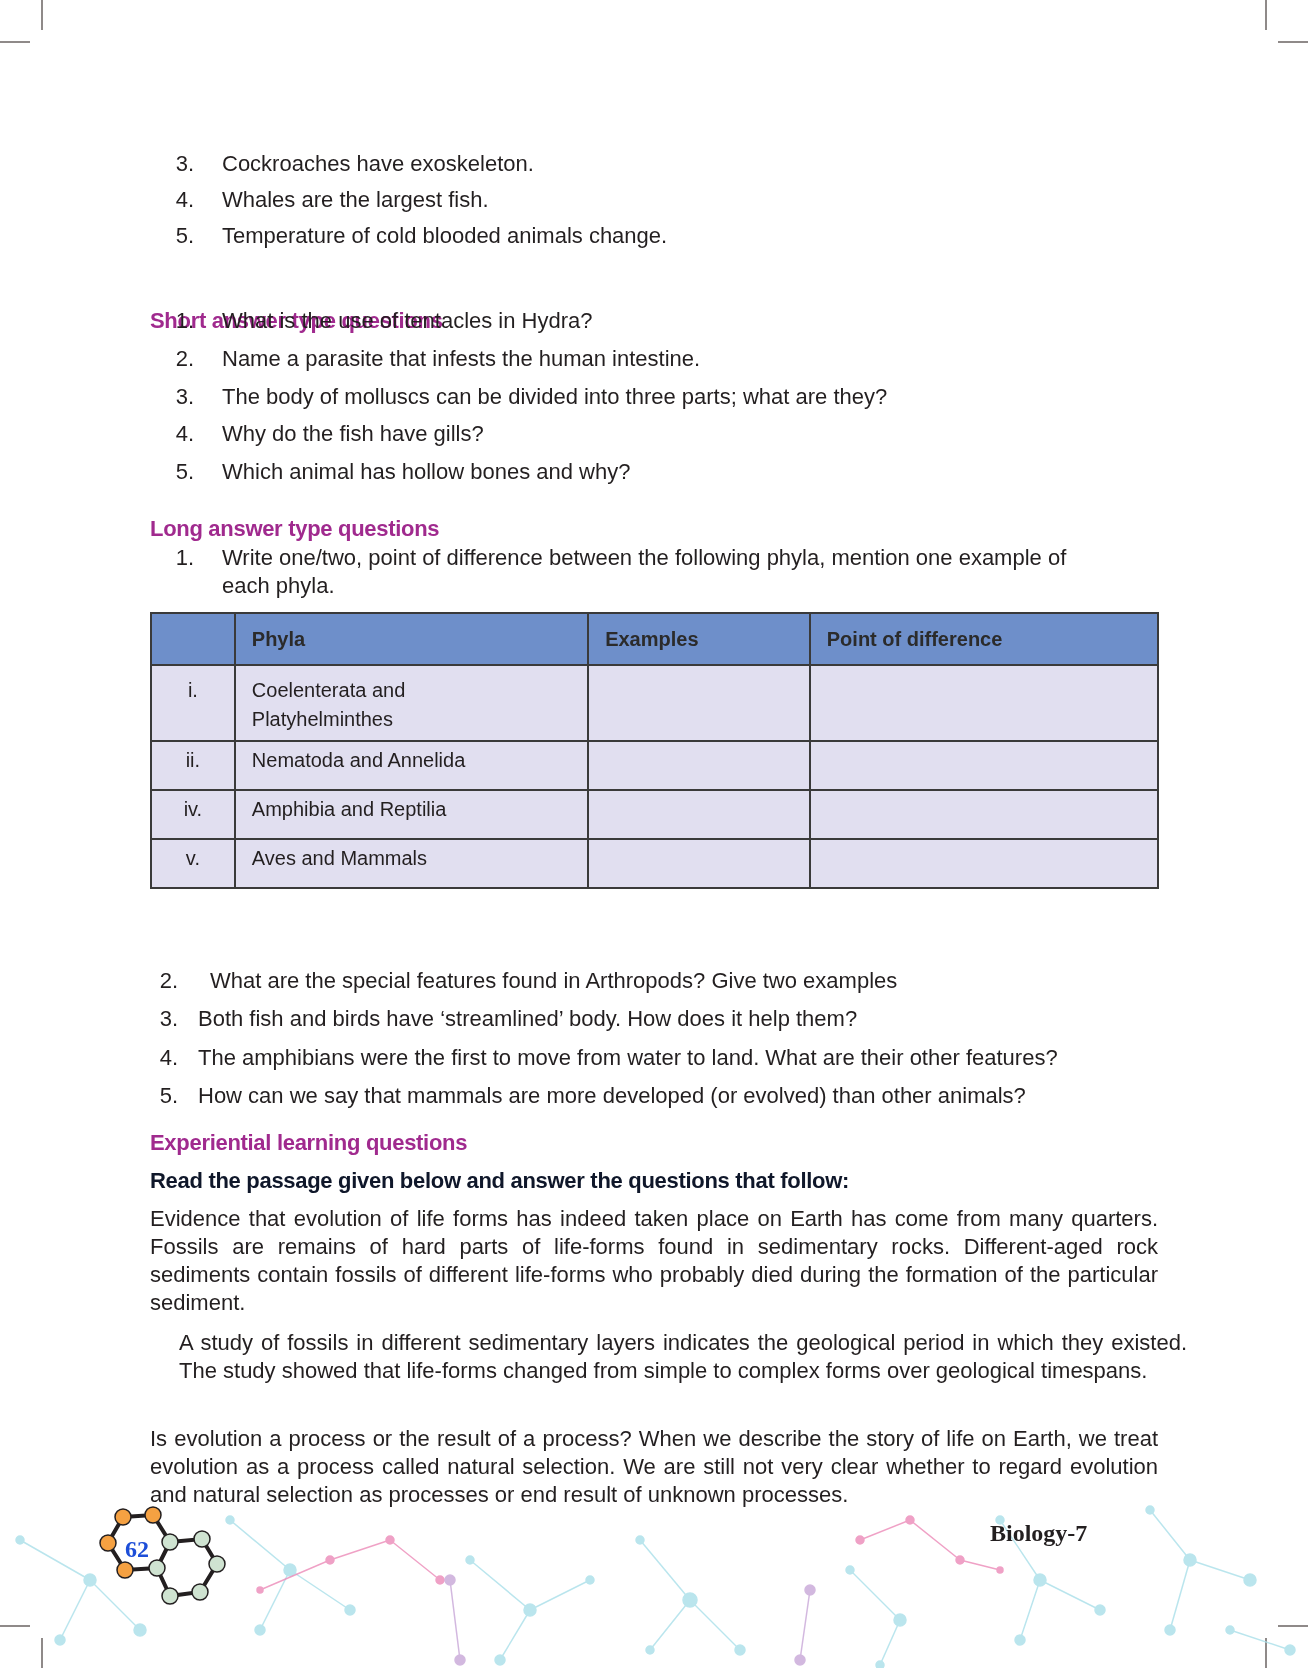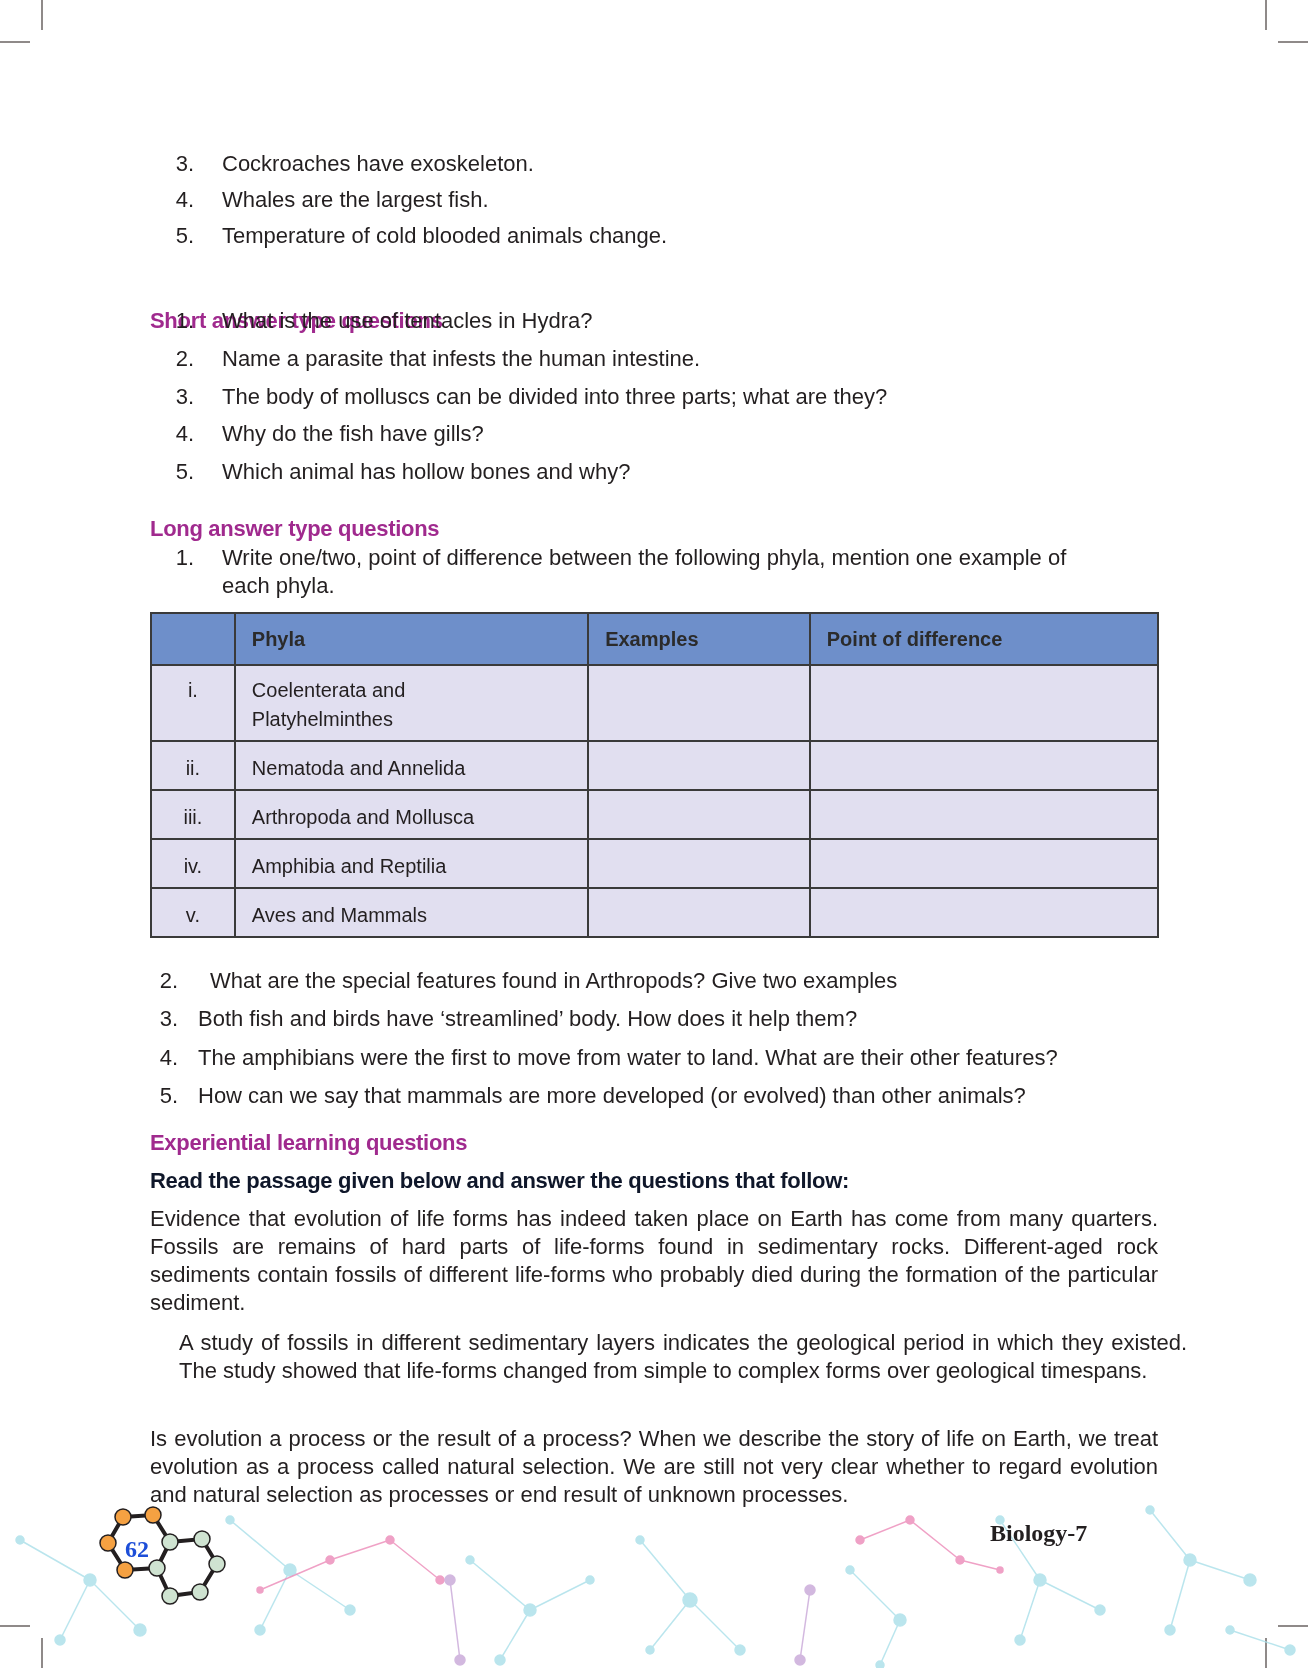--- a/index.html
+++ b/index.html
@@ -11,21 +11,21 @@
   .ol-item .txt { position: absolute; top: 0; white-space: nowrap; }
   .heading { position: absolute; left: 150px; font-size: 22px; font-weight: bold; color: #a02a8e; line-height: 28px; letter-spacing: -0.3px; }
   .subheading { position: absolute; left: 150px; font-size: 22px; font-weight: bold; color: #0f172a; line-height: 28px; letter-spacing: -0.3px; text-align: right; }
   .para { position: absolute; left: 150px; width: 1008px; font-size: 22px; line-height: 28px; text-align: justify; color: #231f20; }
   table.phyla { position: absolute; left: 150px; top: 612px; width: 1009px; border-collapse: collapse; font-size: 20px; color: #231f20; }
   table.phyla th, table.phyla td { border: 2px solid #3a3a3a; text-align: left; vertical-align: top; padding: 0 16px; }
   table.phyla th { background: #6e8fca; height: 50px; vertical-align: middle; font-weight: bold; color: #2b2b2b; margin-top: 36px; }
   table.phyla td { background: #e1dff0; line-height: 29px; }
   table.phyla td.idx { text-align: center; padding: 0; }
   table.phyla tr.r1 td { height: 76px; padding-top: 10px; padding-bottom: 0; box-sizing: border-box; }
-  table.phyla tr.rn td { height: 49px; padding-top: 12px; box-sizing: border-box; }
+  table.phyla tr.rn td { height: 49px; padding-top: 4px; box-sizing: border-box; }
   .footer-page { position: absolute; left: 125px; top: 1536px; font-family: "Liberation Serif", serif; font-weight: bold; font-size: 24px; color: #1d4ed8; }
   .footer-title { position: absolute; left: 990px; top: 1520px; font-family: "Liberation Serif", serif; font-weight: bold; font-size: 24px; color: #231f20; }
   .bg-net { position: absolute; left: 0; top: 1480px; width: 1308px; height: 188px; }
 </style>
 </head>
 <body>
 
 <div class="crop" style="left:41px;top:0;width:2px;height:30px;"></div>
 <div class="crop" style="left:0;top:41px;width:30px;height:2px;"></div>
 <div class="crop" style="left:1265px;top:0;width:2px;height:30px;"></div>
@@ -180,26 +180,20 @@
         <td></td>
         <td></td>
       </tr>
       <tr class="rn">
         <td class="idx">ii.</td>
         <td>Nematoda and Annelida</td>
         <td></td>
         <td></td>
       </tr>
       <tr class="rn">
-        <td class="idx">iii.</td>
-        <td>Arthropoda and Mollusca</td>
-        <td></td>
-        <td></td>
-      </tr>
-      <tr class="rn">
         <td class="idx">iv.</td>
         <td>Amphibia and Reptilia</td>
         <td></td>
         <td></td>
       </tr>
       <tr class="rn">
         <td class="idx">v.</td>
         <td>Aves and Mammals</td>
         <td></td>
         <td></td>

